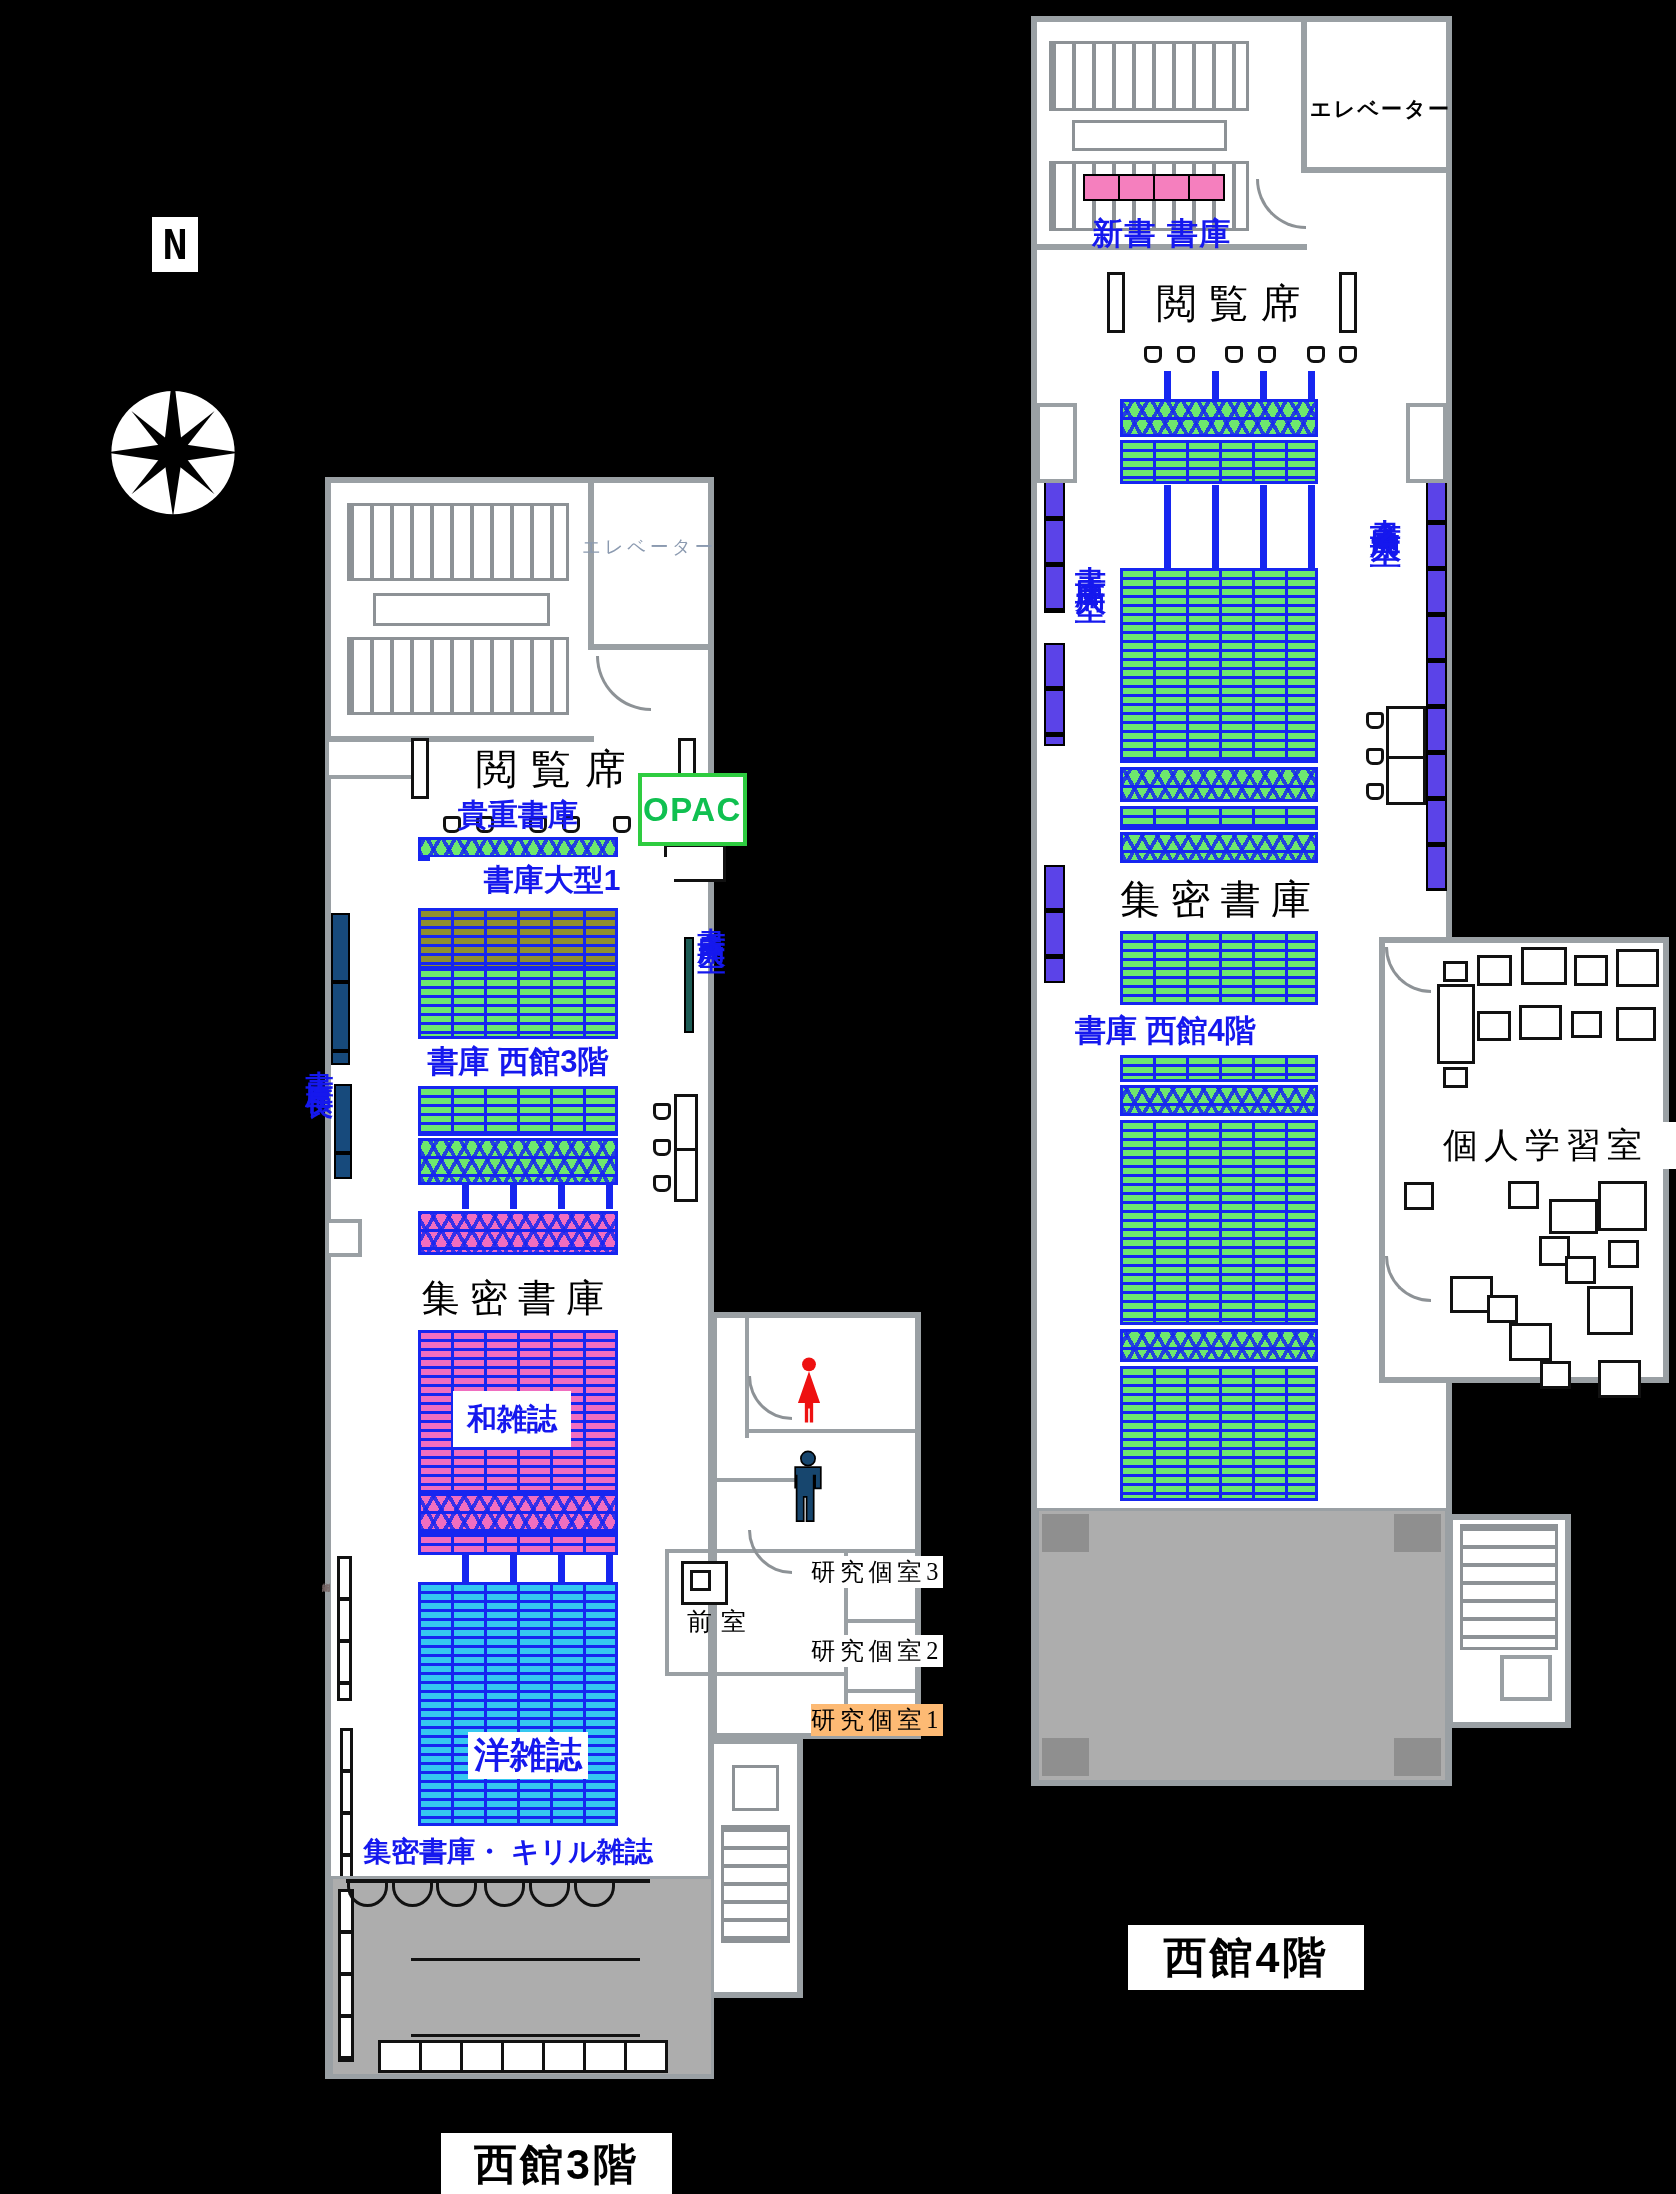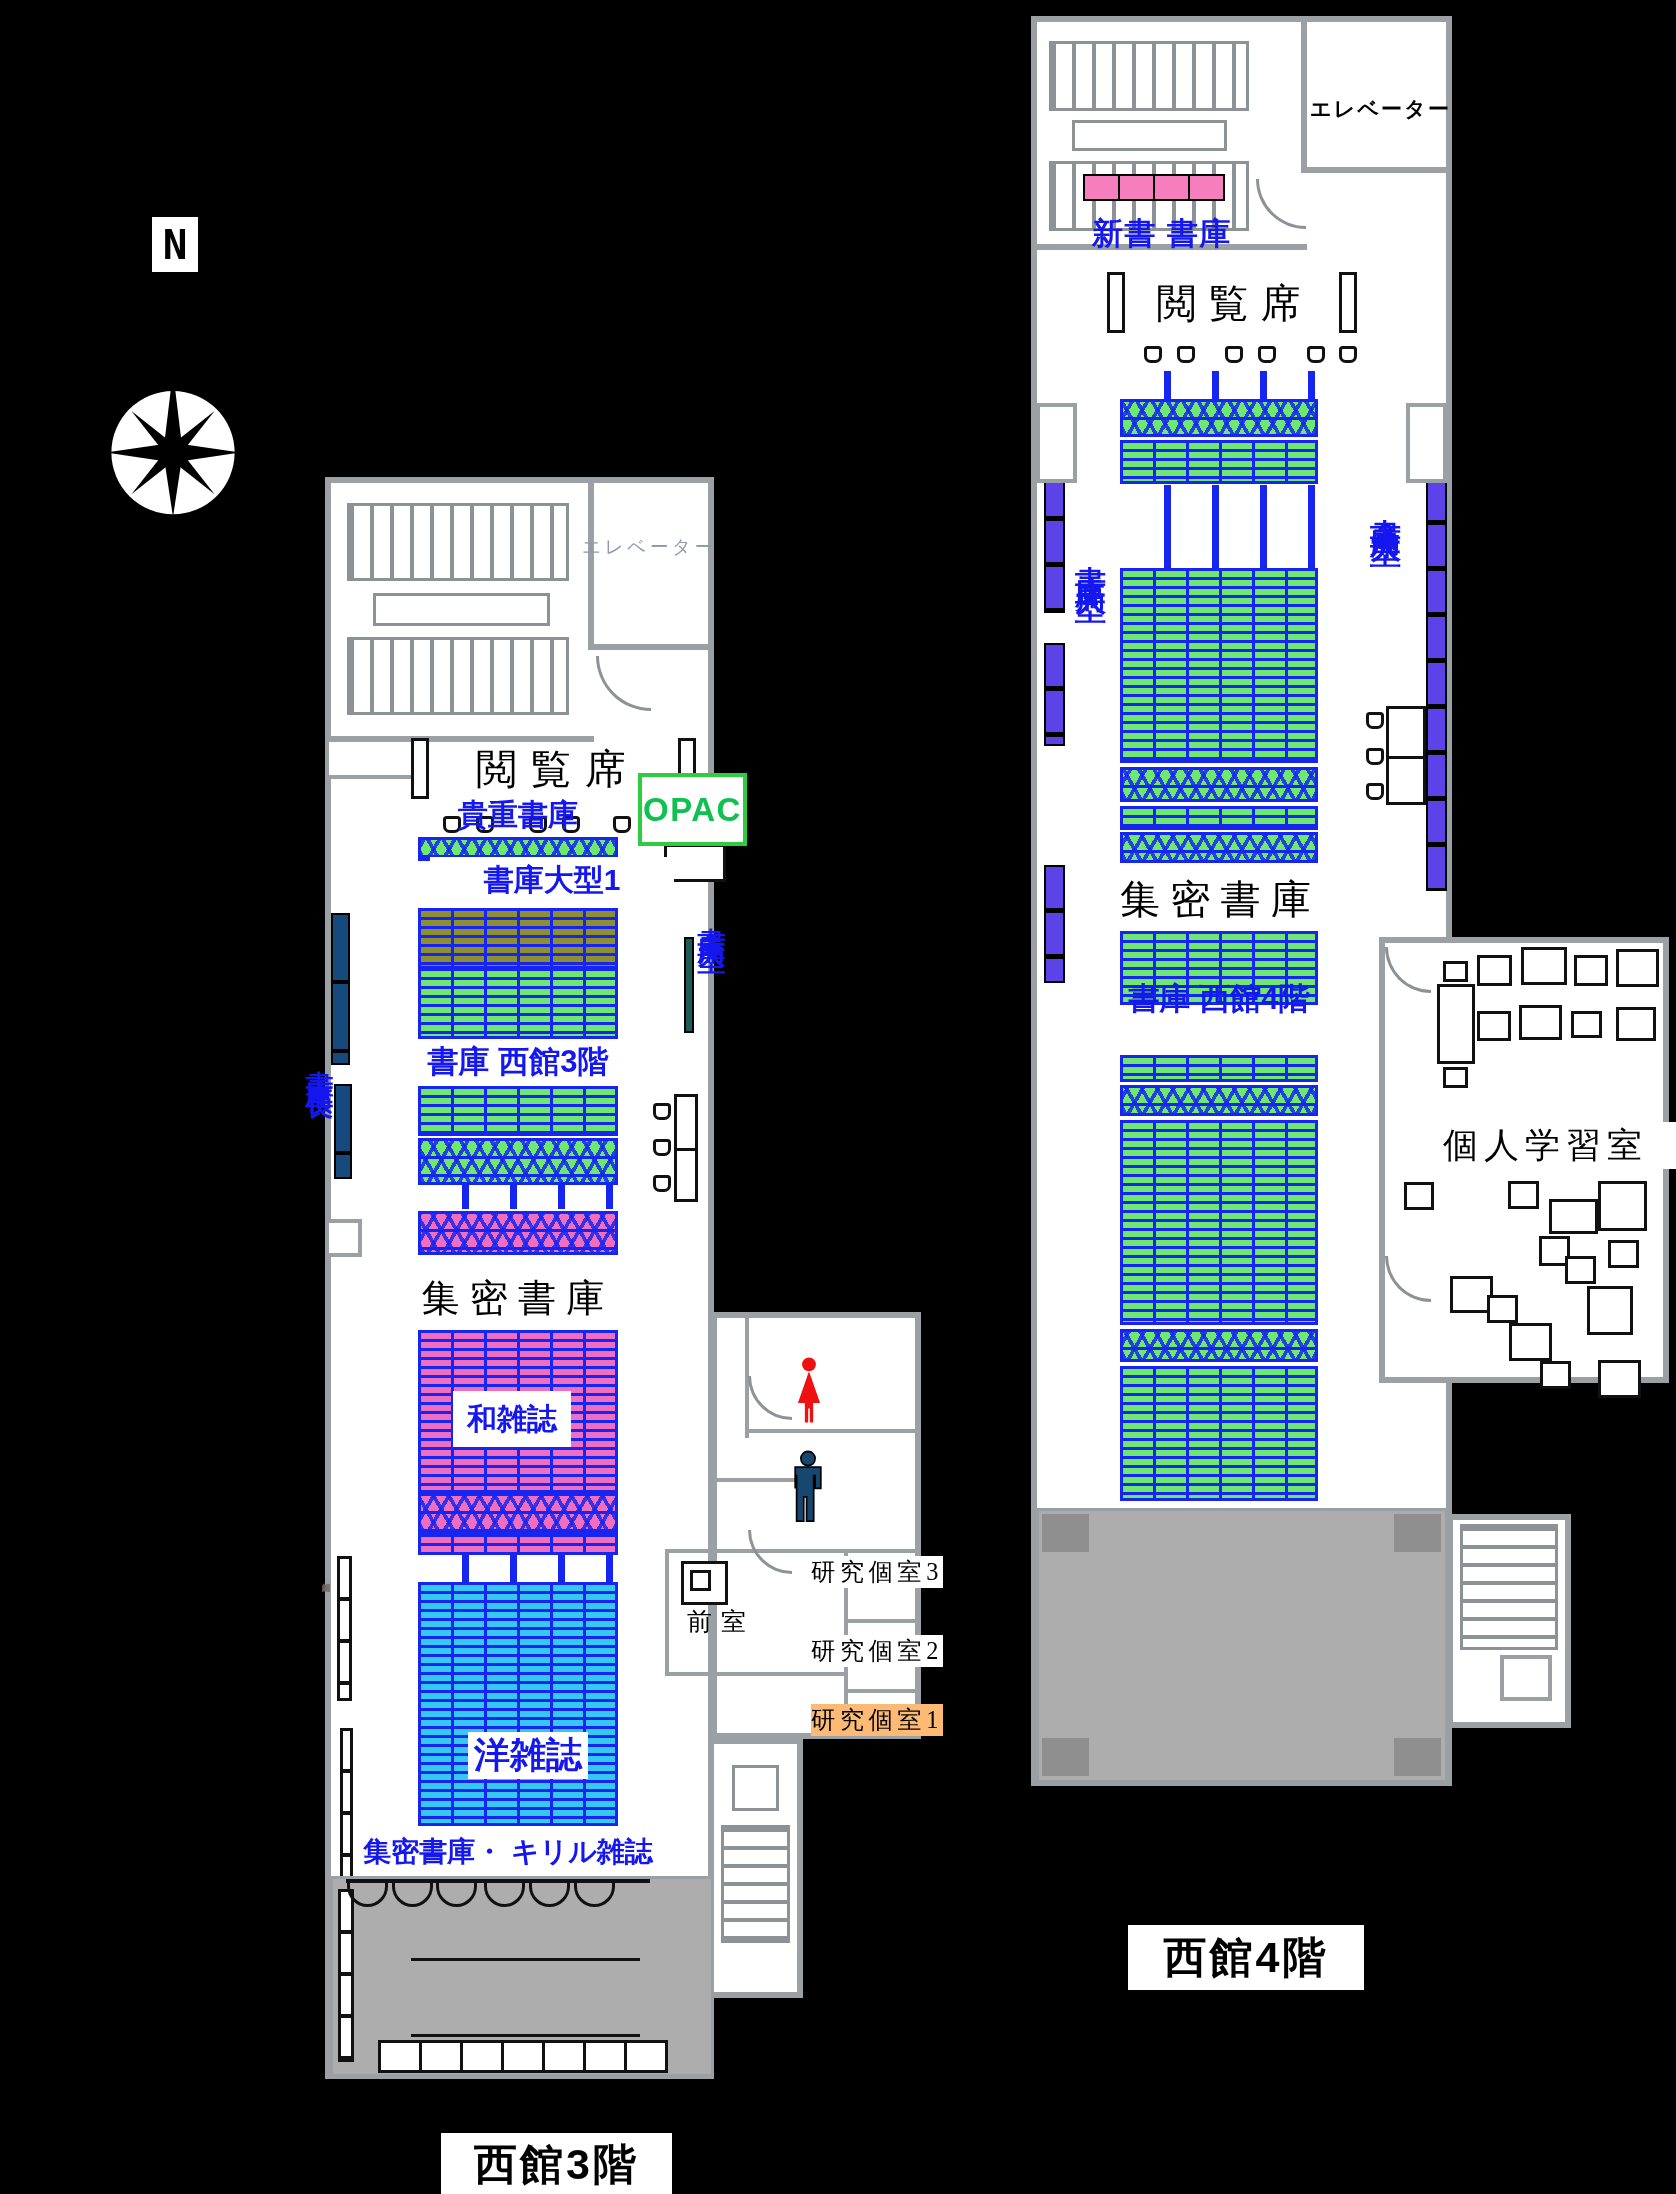--- a/index.html
+++ b/index.html
@@ -203,21 +203,21 @@
   <div class="pipes" style="left:1123px;top:371px;width:192px;height:28px"></div>
   <div class="hatch green" style="left:1120px;top:399px;width:198px;height:38px"></div>
   <div class="slats green" style="left:1120px;top:440px;width:198px;height:44px"></div>
   <div class="pipes" style="left:1123px;top:485px;width:192px;height:83px"></div>
   <div class="slats green" style="left:1120px;top:568px;width:198px;height:195px"></div>
   <div class="hatch green" style="left:1120px;top:767px;width:198px;height:35px"></div>
   <div class="slats green" style="left:1120px;top:806px;width:198px;height:24px"></div>
   <div class="hatch green" style="left:1120px;top:832px;width:198px;height:31px"></div>
   <div class="kl" style="left:1120px;top:872px;width:198px;text-align:center;font-size:40px;letter-spacing:10.3px">集密書庫</div>
   <div class="slats green" style="left:1120px;top:931px;width:198px;height:74px"></div>
-  <div class="bl" style="left:1075px;top:978px;width:288px;text-align:center;font-size:31px">書庫 西館4階</div>
+  <div class="bl" style="left:1075px;top:1010px;width:288px;text-align:left;font-size:31px">書庫 西館4階</div>
   <div class="slats green" style="left:1120px;top:1055px;width:198px;height:27px"></div>
   <div class="hatch green" style="left:1120px;top:1085px;width:198px;height:31px"></div>
   <div class="slats green" style="left:1120px;top:1120px;width:198px;height:205px"></div>
   <div class="hatch green" style="left:1120px;top:1329px;width:198px;height:33px"></div>
   <div class="slats green" style="left:1120px;top:1366px;width:198px;height:135px"></div>
 
   <div class="strip purple" style="left:1044px;top:473px;width:21px;height:140px"></div>
   <div class="strip purple" style="left:1044px;top:643px;width:21px;height:103px"></div>
   <div class="strip purple" style="left:1044px;top:865px;width:21px;height:118px"></div>
   <div class="bl vl" style="left:1069px;top:541px;height:318px;font-size:31px;letter-spacing:9px">書庫大型2</div>

